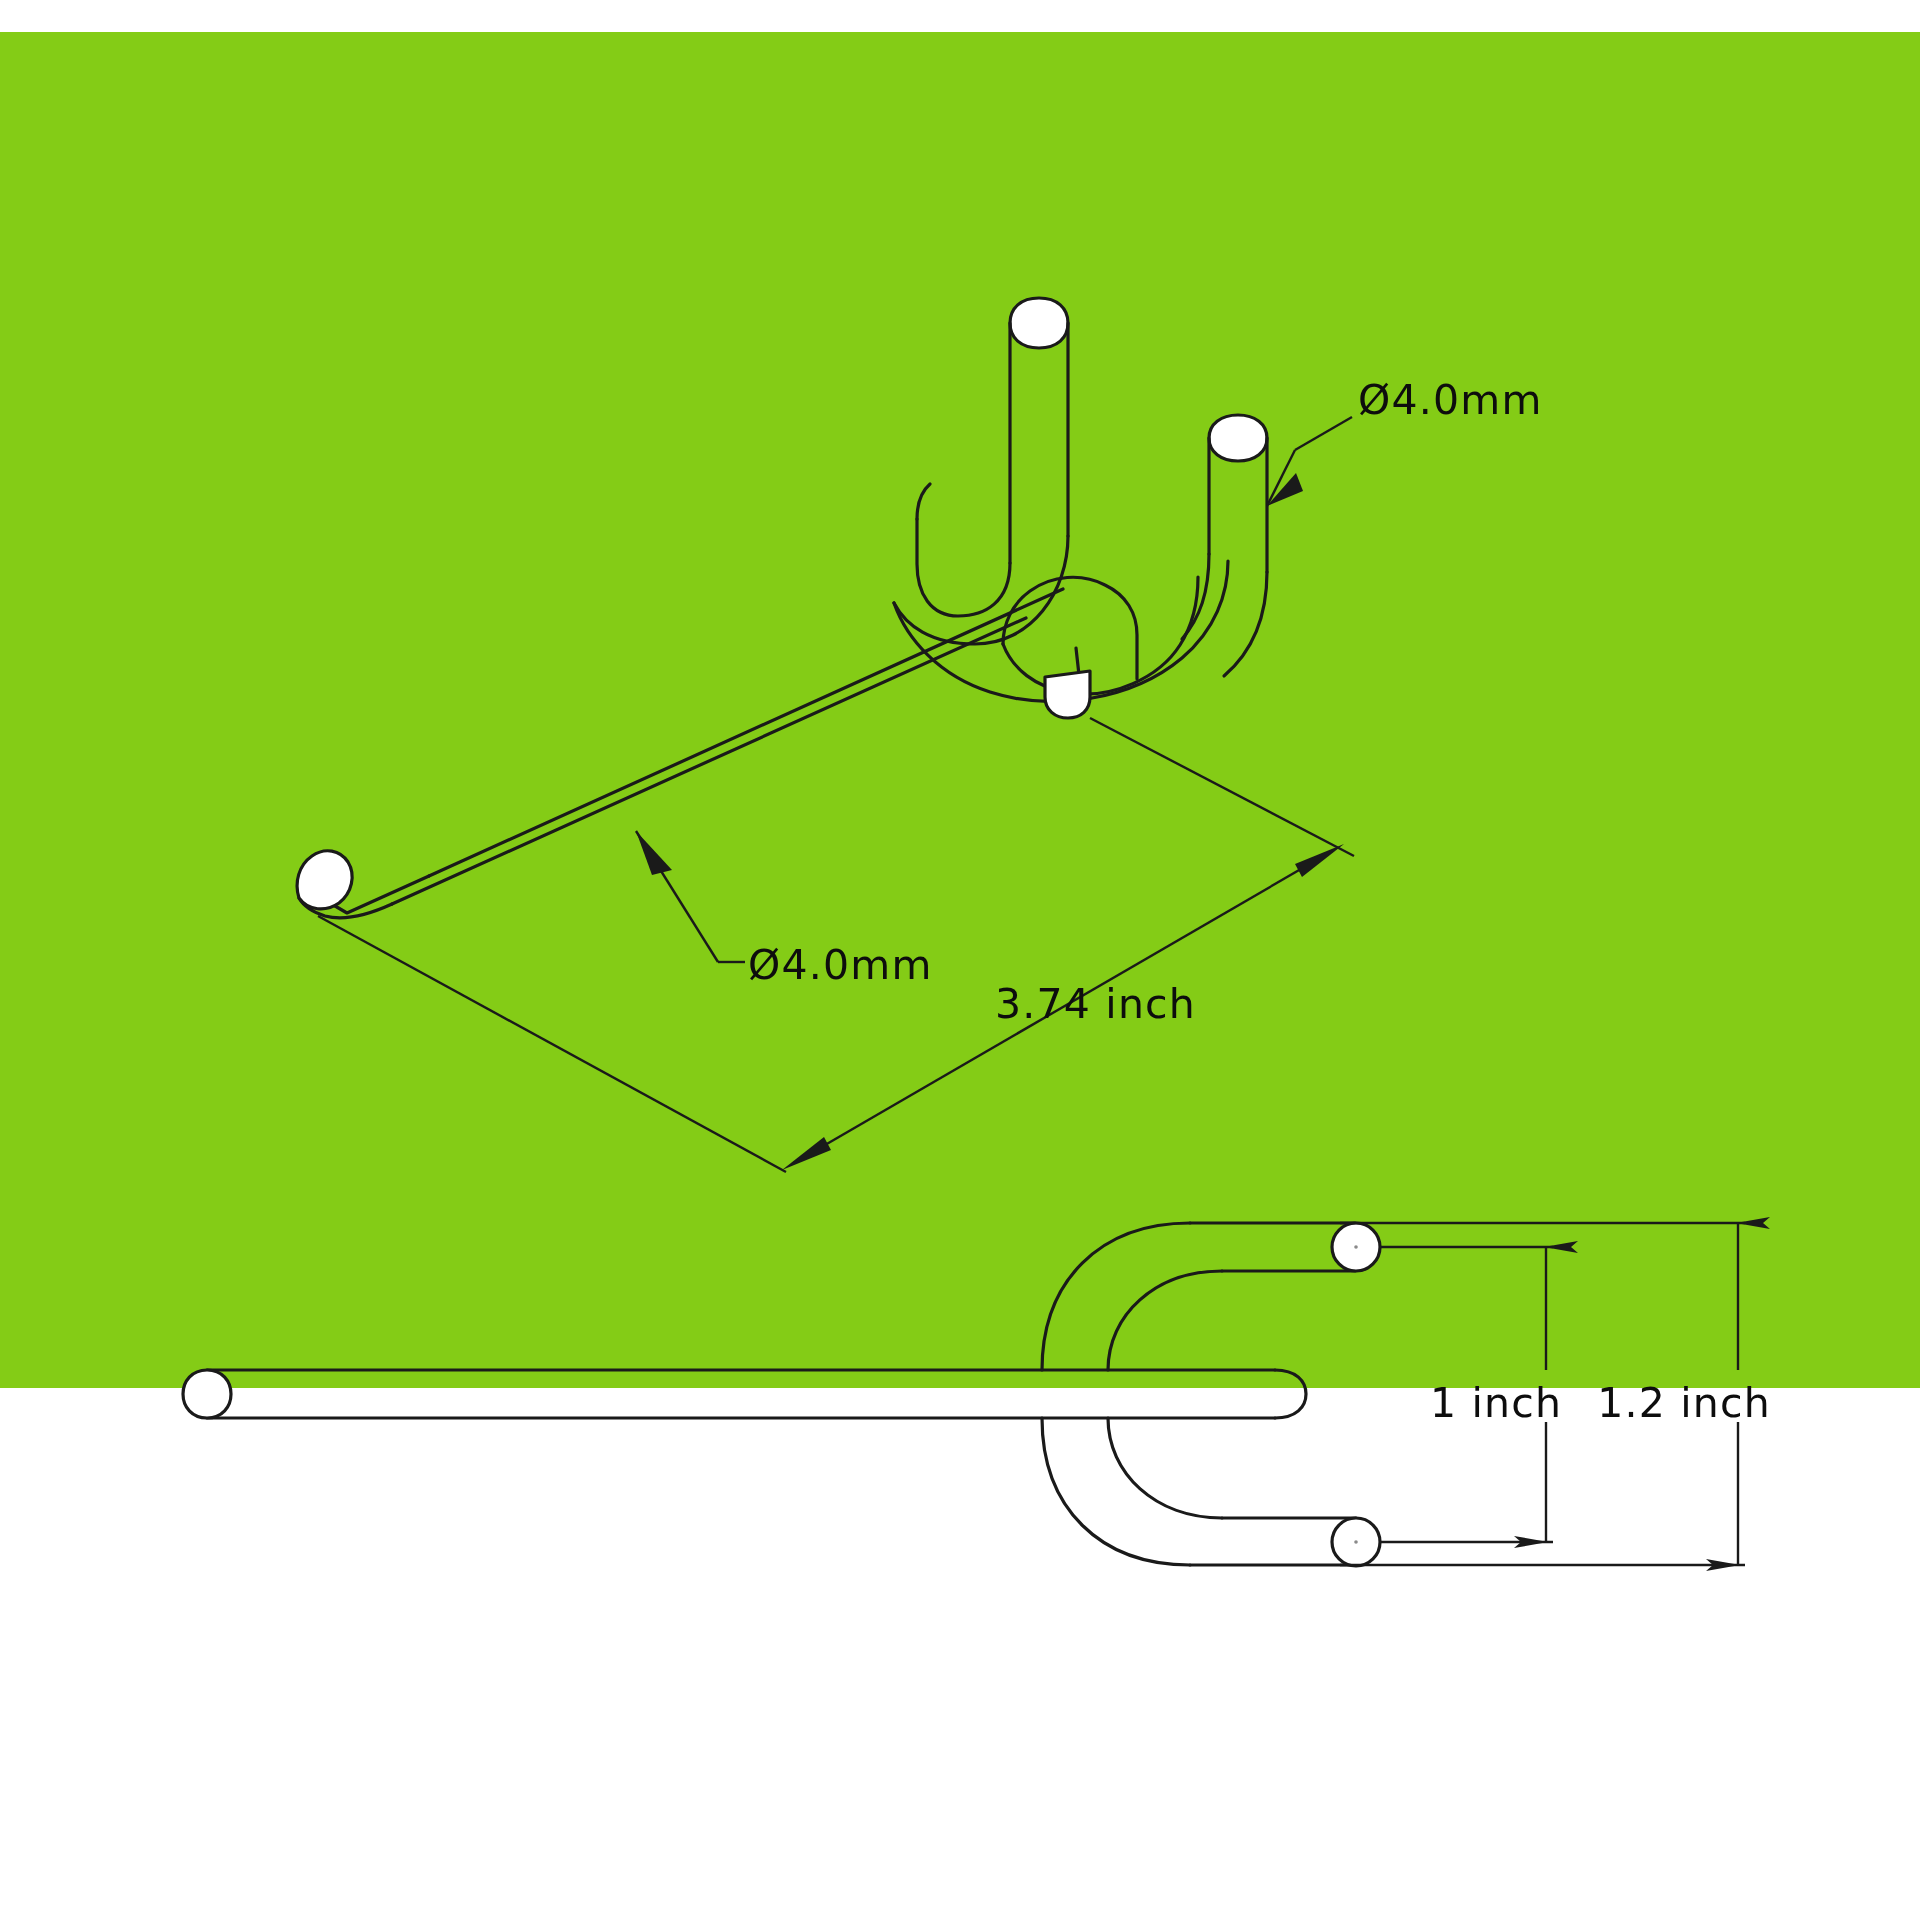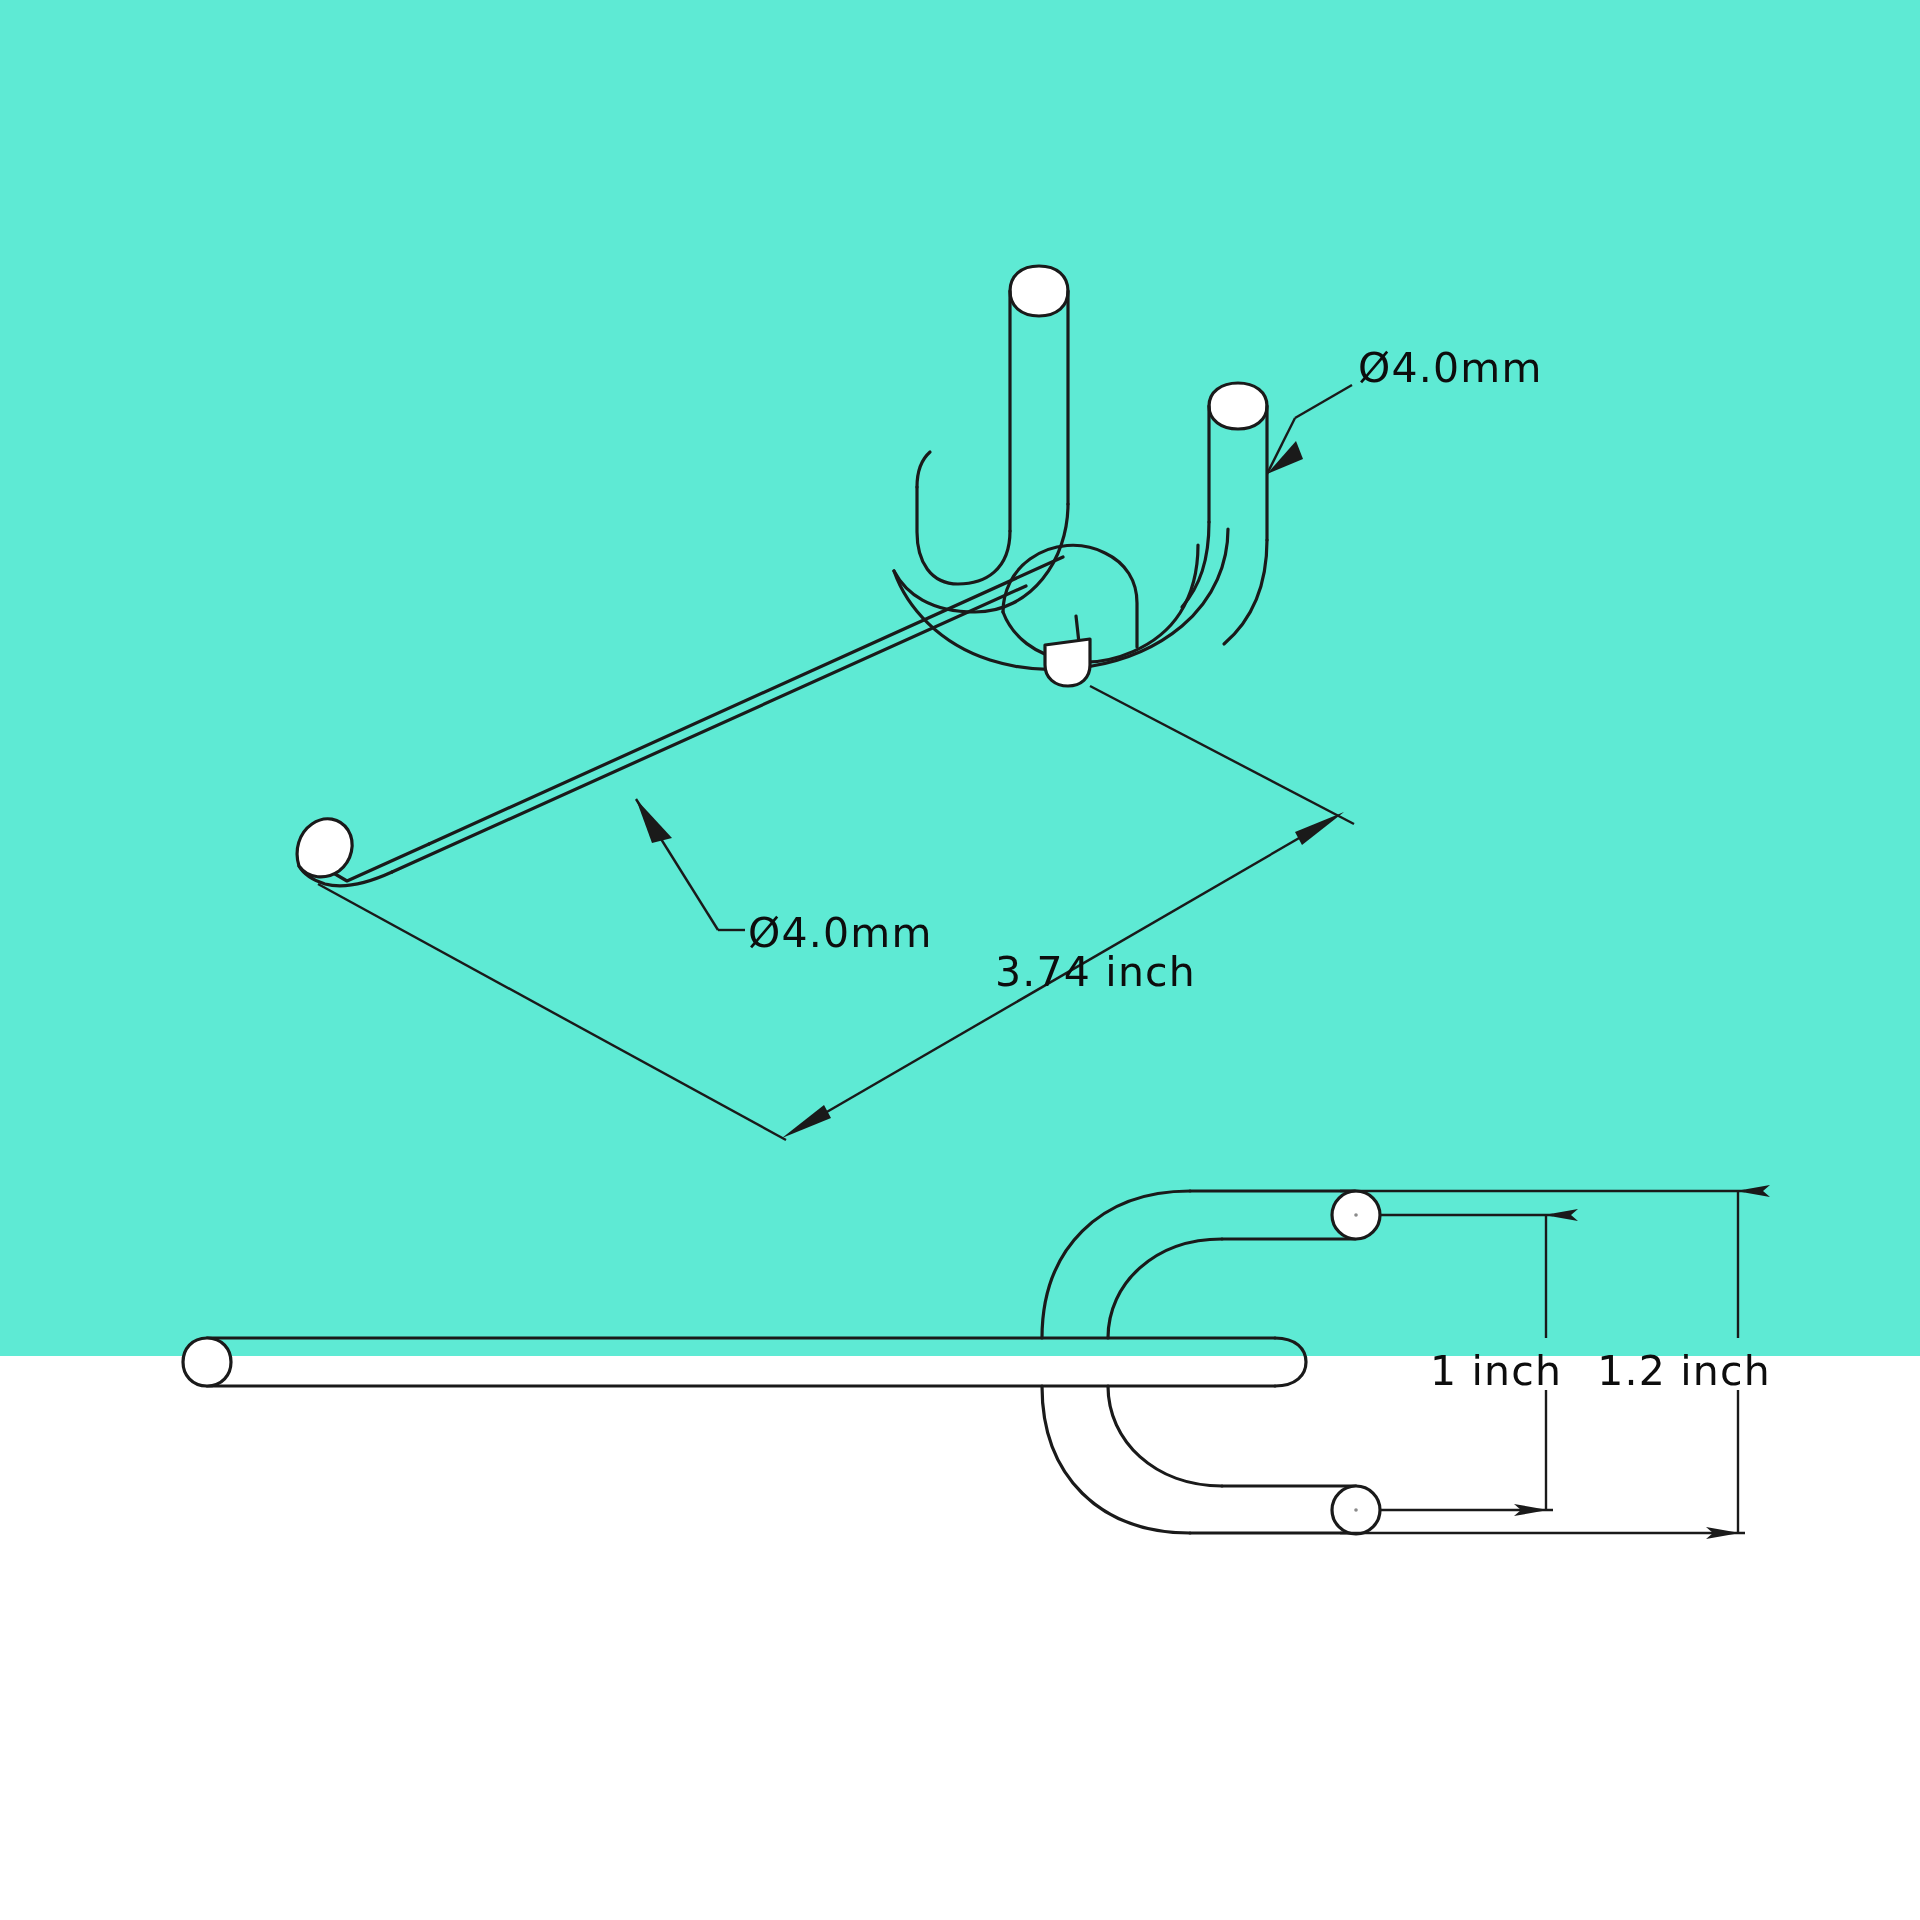--- a/index.html
+++ b/index.html
@@ -10,21 +10,22 @@
   body {
     width: 1920px;
     height: 1920px;
     font-family: "DejaVu Sans", sans-serif;
     overflow: hidden;
   }
   #drawing-root {
     position: relative;
     width: 1920px;
     height: 1356px;
-    background: #5eead4;
+    background: #84cc16;
+    margin-top: 32px;
   }
   svg.sheet {
     display: block;
     width: 1920px;
     height: 1920px;
   }
   .part-line {
     fill: none;
     stroke: #1a1a1a;
     stroke-width: 3.2;

